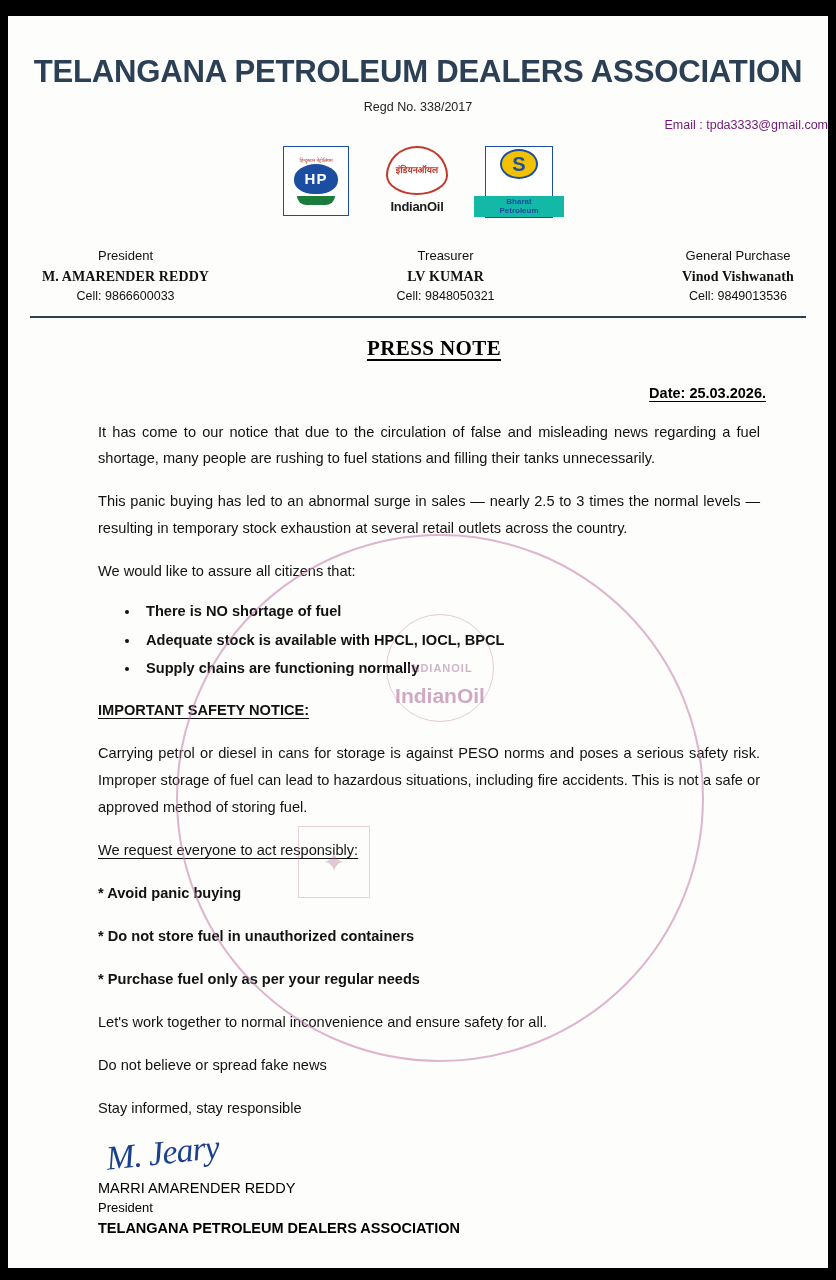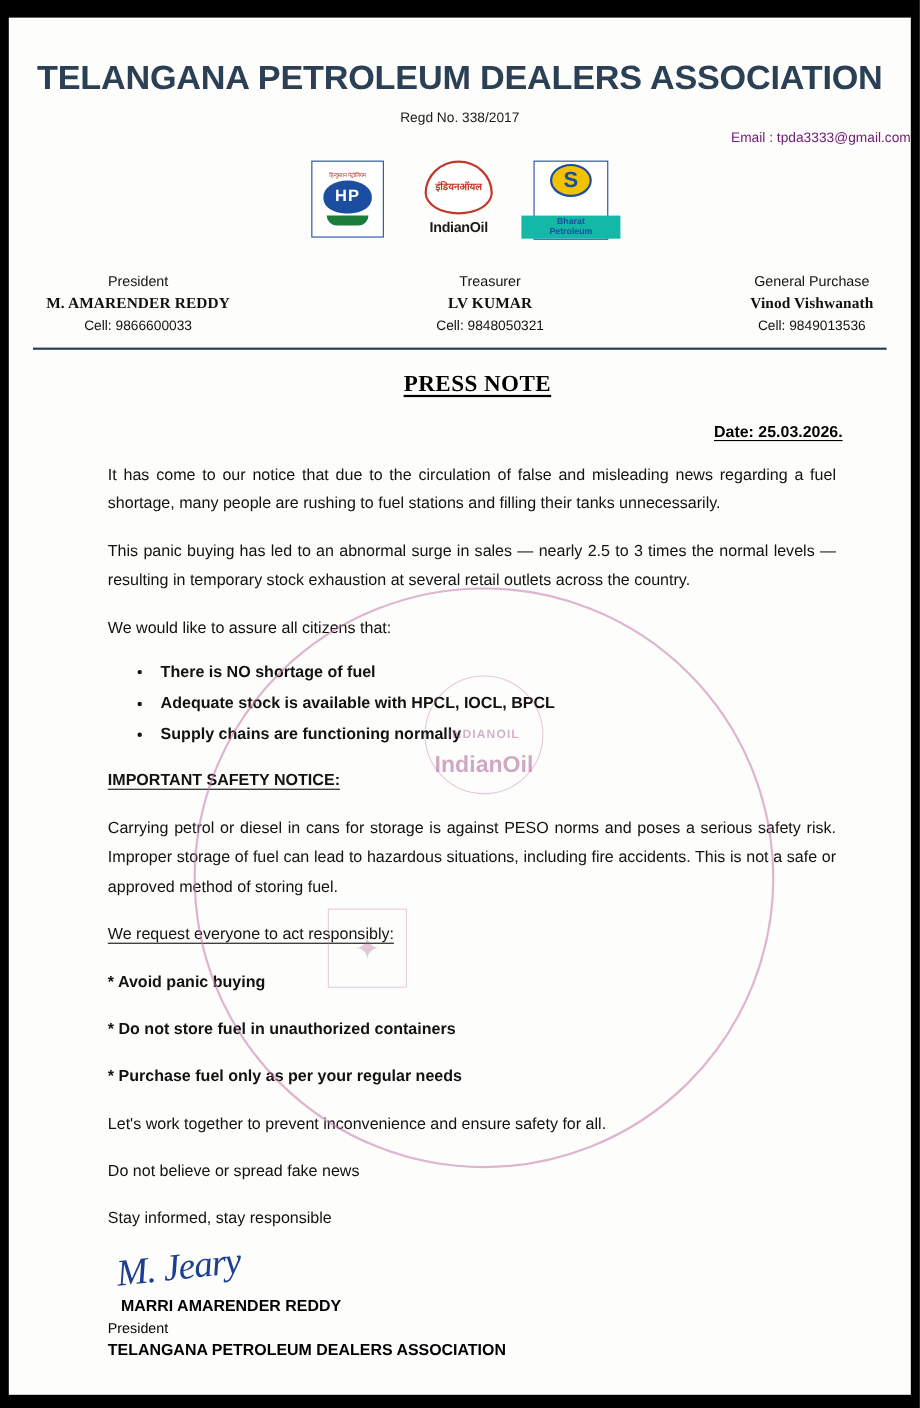--- a/index.html
+++ b/index.html
@@ -265,22 +265,22 @@
     color: #1c3f8f;
     transform: rotate(-6deg);
     position: absolute;
     top: -4px;
     left: 8px;
     letter-spacing: -1px;
   }
   .sig-name {
     position: absolute;
     top: 42px;
-    left: 12px;
-    font-weight: bold;
+    left: 0;
+    font-weight: normal;
     font-size: 14.5px;
   }
   .sig-role {
     position: absolute;
     top: 62px;
     left: 0;
     font-size: 13px;
   }
   .sig-org {
     position: absolute;
@@ -407,21 +407,21 @@
       </ul>
 
       <p class="u-head">IMPORTANT SAFETY NOTICE:</p>
       <p>Carrying petrol or diesel in cans for storage is against PESO norms and poses a serious safety risk. Improper storage of fuel can lead to hazardous situations, including fire accidents. This is not a safe or approved method of storing fuel.</p>
 
       <p class="u-head plain">We request everyone to act responsibly:</p>
       <p class="star">* Avoid panic buying</p>
       <p class="star">* Do not store fuel in unauthorized containers</p>
       <p class="star">* Purchase fuel only as per your regular needs</p>
 
-      <p class="closing">Let's work together to prevent inconvenience and ensure safety for all.</p>
+      <p class="closing">Let's work together to normal inconvenience and ensure safety for all.</p>
       <p class="closing">Do not believe or spread fake news</p>
       <p class="closing">Stay informed, stay responsible</p>
     </div>
 
     <div class="sign-area">
       <div class="signature">M. Jeary</div>
       <div class="sig-name">MARRI AMARENDER REDDY</div>
       <div class="sig-role">President</div>
       <div class="sig-org">TELANGANA PETROLEUM DEALERS ASSOCIATION</div>
     </div>

